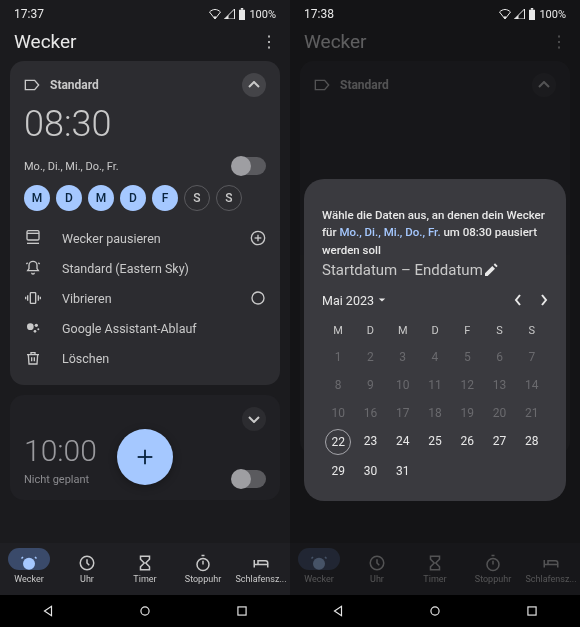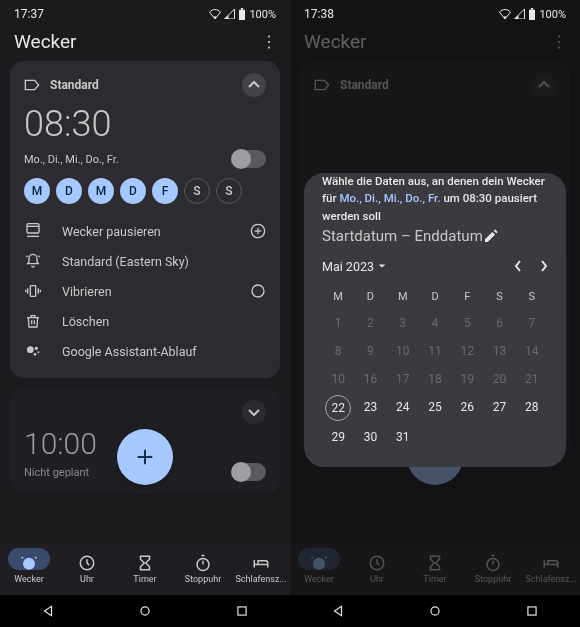--- a/index.html
+++ b/index.html
@@ -15,21 +15,21 @@
   .header h1 { color: #e8e8e8; font-size: 19px; font-weight: 400; }
   .more-icon { color: #c9c9c9; font-size: 16px; letter-spacing: -1px; }
   
   .content { flex: 1; padding: 0 10px; overflow: hidden; position: relative; }
   
   .alarm-card { background: #2c2c30; border-radius: 14px; padding: 12px 14px; margin-bottom: 10px; }
   .card-header { display: flex; align-items: center; justify-content: space-between; margin-bottom: 6px; }
   .card-header-left { display: flex; align-items: center; gap: 10px; color: #c9c9c9; font-size: 12px; font-weight: bold; }
   .chevron-circle { width: 24px; height: 24px; border-radius: 50%; background: #444448; display: flex; align-items: center; justify-content: center; }
   
-  .alarm-time { color: #c9c9c9; font-size: 36px; font-weight: 300; margin-bottom: 5px; }
+  .alarm-time { color: #c9c9c9; font-size: 36px; font-weight: 300; margin-bottom: 12px; }
   .alarm-days-line { display: flex; justify-content: space-between; align-items: center; margin-bottom: 10px; }
   .alarm-days-text { color: #c9c9c9; font-size: 11px; }
   
   .toggle { width: 34px; height: 18px; background: #5a5a5e; border-radius: 10px; position: relative; }
   .toggle::after { content: ''; width: 20px; height: 20px; background: #9e9ea2; border-radius: 50%; position: absolute; left: -1px; top: -1px; }
   
   .day-dots { display: flex; gap: 6px; margin-bottom: 12px; }
   .day-dot { width: 26px; height: 26px; border-radius: 50%; display: flex; align-items: center; justify-content: center; font-size: 12px; font-weight: 500; }
   .day-dot.active { background: #a5c8ff; color: #0a2540; }
   .day-dot.inactive { border: 1px solid #5a5a5e; color: #c9c9c9; background: transparent; }
@@ -50,21 +50,21 @@
   .bottom-nav { display: flex; background: #1f1f23; height: 52px; }
   .nav-item { flex: 1; display: flex; flex-direction: column; align-items: center; justify-content: center; gap: 2px; color: #c9c9c9; font-size: 9px; position: relative; }
   .nav-icon { fill: #c9c9c9; position: relative; z-index: 1; }
   .nav-item.active::before { content: ''; position: absolute; width: 42px; height: 22px; background: #3a4a6a; border-radius: 12px; top: 5px; }
   .nav-item.active .nav-icon { fill: #a5c8ff; }
   
   .system-nav { display: flex; justify-content: space-around; align-items: center; height: 32px; background: #000; fill: #e8e8e8; }
   
   .dim { opacity: 0.35; }
   
-  .dialog { position: absolute; top: 112px; left: 14px; right: 14px; background: #3a3a3f; border-radius: 20px; padding: 0 18px 10px; z-index: 10; color: #e8e8e8; }
+  .dialog { position: absolute; top: 118px; left: 14px; right: 14px; background: #3a3a3f; border-radius: 20px; padding: 28px 18px 10px; z-index: 10; color: #e8e8e8; }
   .dialog-prompt { font-size: 11.5px; line-height: 1.5; margin-bottom: 2px; font-weight: 500; }
   .dialog-prompt .hl { color: #a5c8ff; }
   .dialog-range { display: flex; justify-content: flex-start; align-items: center; margin-bottom: 14px; }
   .dialog-range-text { font-size: 15px; color: #c9c9c9; }
   
   .month-row { display: flex; justify-content: space-between; align-items: center; margin-bottom: 12px; }
   .month-label { font-size: 12.5px; display: flex; align-items: center; gap: 4px; }
   .month-arrows { display: flex; gap: 18px; fill: #e8e8e8; }
   
   .cal-grid { display: grid; grid-template-columns: repeat(7, 1fr); gap: 4px 0; text-align: center; margin-bottom: 8px; }
@@ -183,40 +183,40 @@
         </div>
         <svg class="action-end-icon" width="16" height="16" viewBox="0 0 24 24">
             <circle cx="12" cy="12" r="9" fill="none" stroke="#c9c9c9" stroke-width="2"></circle>
           </svg>
       </div>
 
       <div class="action-row">
         <div class="action-row-left">
           <span class="action-icon">
               <svg width="16" height="16" viewBox="0 0 24 24">
-                <path d="M5 7h14l-1 14H6z M9 4h6v3H9z M3 7h18" fill="none" stroke="#c9c9c9" stroke-width="2"></path>
-                <line x1="10" y1="11" x2="10" y2="17" stroke="#c9c9c9" stroke-width="2"></line>
-                <line x1="14" y1="11" x2="14" y2="17" stroke="#c9c9c9" stroke-width="2"></line>
-              </svg>
-            </span>
-          <span>Löschen</span>
-        </div>
-      </div>
-
-      <div class="action-row">
-        <div class="action-row-left">
-          <span class="action-icon">
-              <svg width="16" height="16" viewBox="0 0 24 24">
                 <circle cx="8" cy="10" r="5" fill="#c9c9c9"></circle>
                 <circle cx="17" cy="8" r="2.5" fill="#c9c9c9"></circle>
                 <circle cx="20" cy="14" r="1.5" fill="#c9c9c9"></circle>
                 <circle cx="15" cy="17" r="2" fill="#c9c9c9"></circle>
               </svg>
             </span>
           <span>Google Assistant-Ablauf</span>
+        </div>
+      </div>
+
+      <div class="action-row">
+        <div class="action-row-left">
+          <span class="action-icon">
+              <svg width="16" height="16" viewBox="0 0 24 24">
+                <path d="M5 7h14l-1 14H6z M9 4h6v3H9z M3 7h18" fill="none" stroke="#c9c9c9" stroke-width="2"></path>
+                <line x1="10" y1="11" x2="10" y2="17" stroke="#c9c9c9" stroke-width="2"></line>
+                <line x1="14" y1="11" x2="14" y2="17" stroke="#c9c9c9" stroke-width="2"></line>
+              </svg>
+            </span>
+          <span>Löschen</span>
         </div>
       </div>
     </div>
 
     <div class="alarm-card-collapsed">
       <div class="collapsed-header">
         <div class="chevron-circle" style="background:#2c2c30">
           <svg width="12" height="8" viewBox="0 0 12 8">
               <path d="M1 2l5 5 5-5" fill="none" stroke="#c9c9c9" stroke-width="2"></path>
             </svg>

